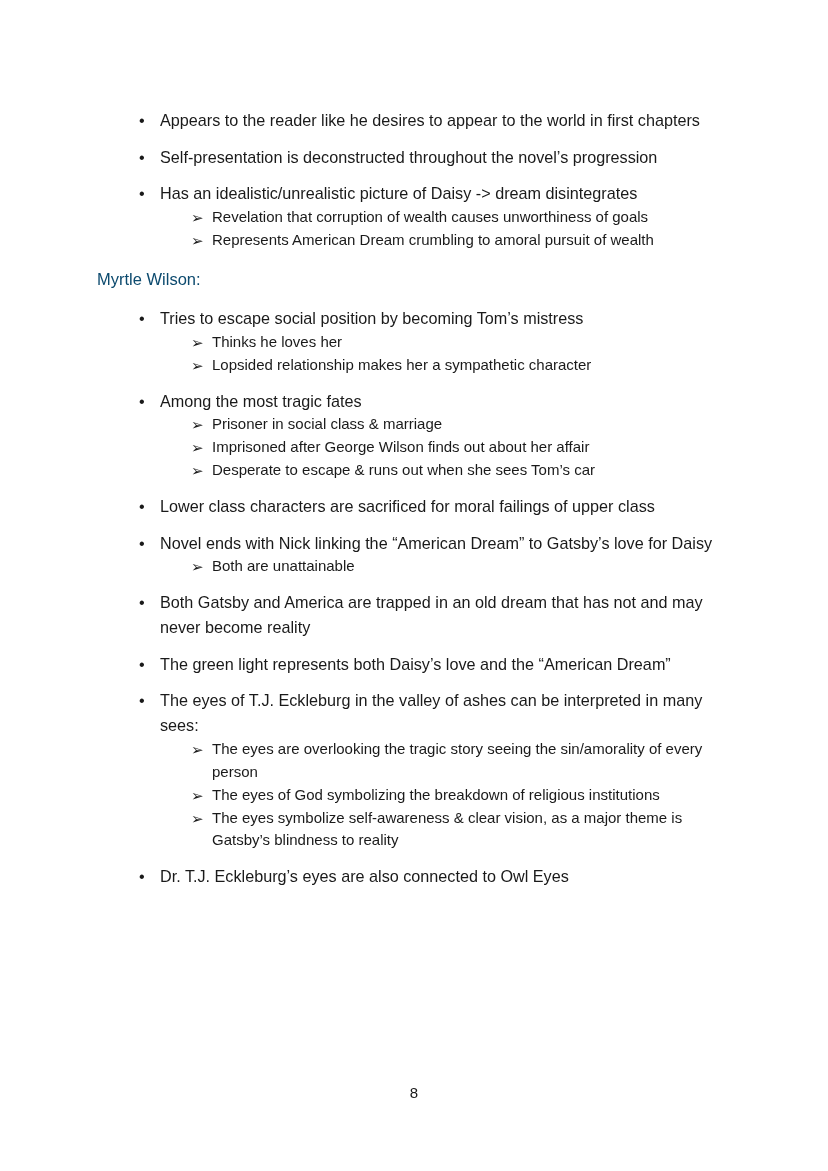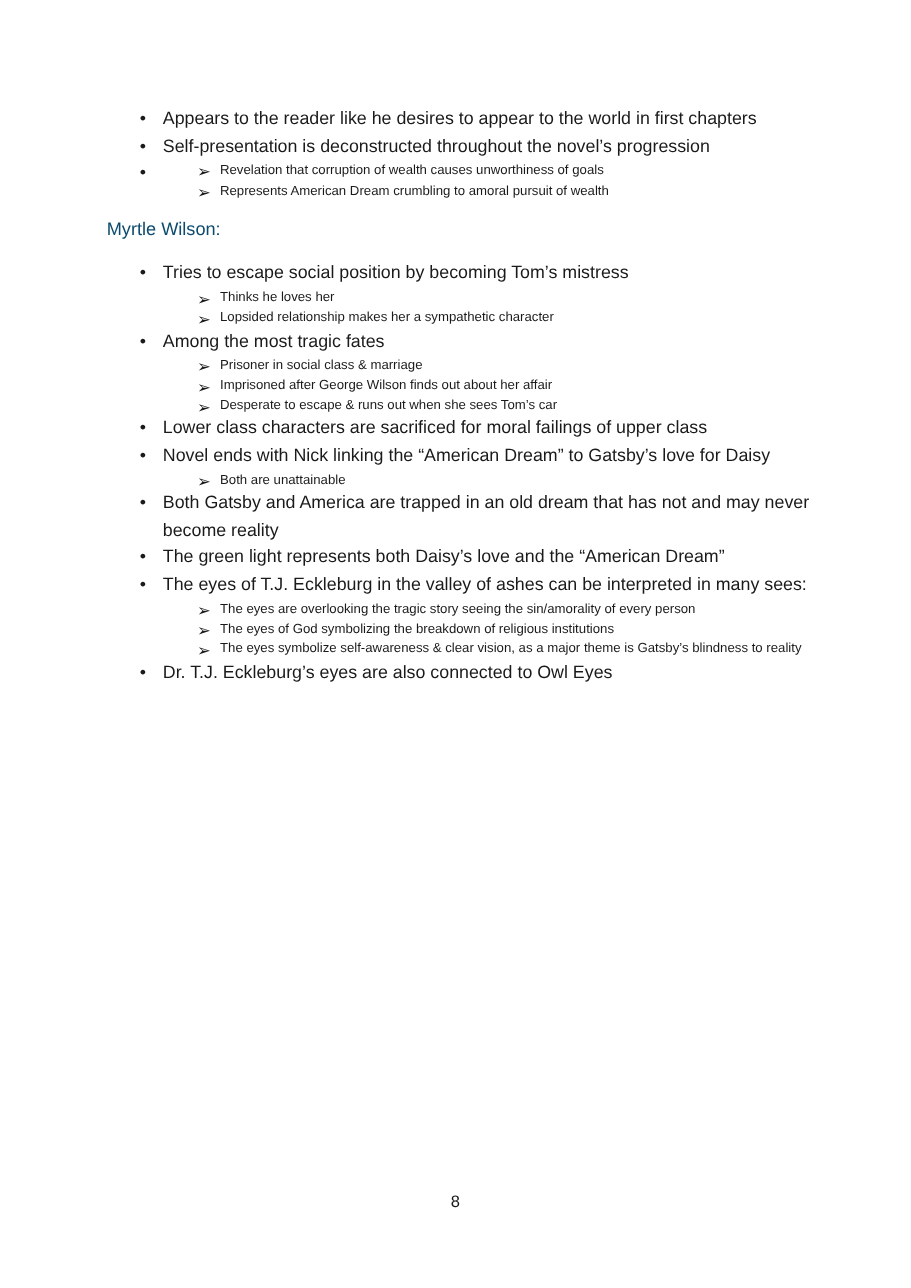--- a/index.html
+++ b/index.html
@@ -53,21 +53,21 @@
   ul.lvl1 {
     list-style: none;
     margin: 0;
     padding: 0;
   }
   ul.lvl1 > li.bullet {
     position: relative;
     padding-left: 51px;
     font-size: 16.2px;
     line-height: 1.525;
-    margin: 0;
+    margin: 12px;
   }
   ul.lvl1 > li.bullet > .marker {
     position: absolute;
     left: 30px;
     top: 0;
     width: 12px;
     font-size: 16.2px;
     line-height: 1.525;
     color: #1a1a1a;
   }
@@ -76,21 +76,21 @@
   }
 
   ul.lvl2 {
     list-style: none;
     margin: 0;
     padding: 0;
   }
   ul.lvl2 > li.subbullet {
     position: relative;
     padding-left: 52px;
-    font-size: 12px;
+    font-size: 15px;
     line-height: 1.525;
     margin: 0;
   }
   ul.lvl2 > li.subbullet > .marker {
     position: absolute;
     left: 31px;
     top: 0;
     font-size: 15px;
     line-height: 1.60;
     color: #1a1a1a;
@@ -123,20 +123,21 @@
         <li class="bullet">
           <span class="marker"></span>
           <span class="txt">Appears to the reader like he desires to appear to the world in first chapters</span>
         </li>
         <li class="bullet">
           <span class="marker"></span>
           <span class="txt">Self-presentation is deconstructed throughout the novel’s progression</span>
         </li>
         <li class="bullet">
           <span class="marker"></span>
+          <span class="txt">Has an idealistic/unrealistic picture of Daisy -&gt; dream disintegrates</span>
           <ul class="lvl2">
             <li class="subbullet">
               <span class="marker"></span>
               <span class="txt">Revelation that corruption of wealth causes unworthiness of goals</span>
             </li>
             <li class="subbullet">
               <span class="marker"></span>
               <span class="txt">Represents American Dream crumbling to amoral pursuit of wealth</span>
             </li>
           </ul>

